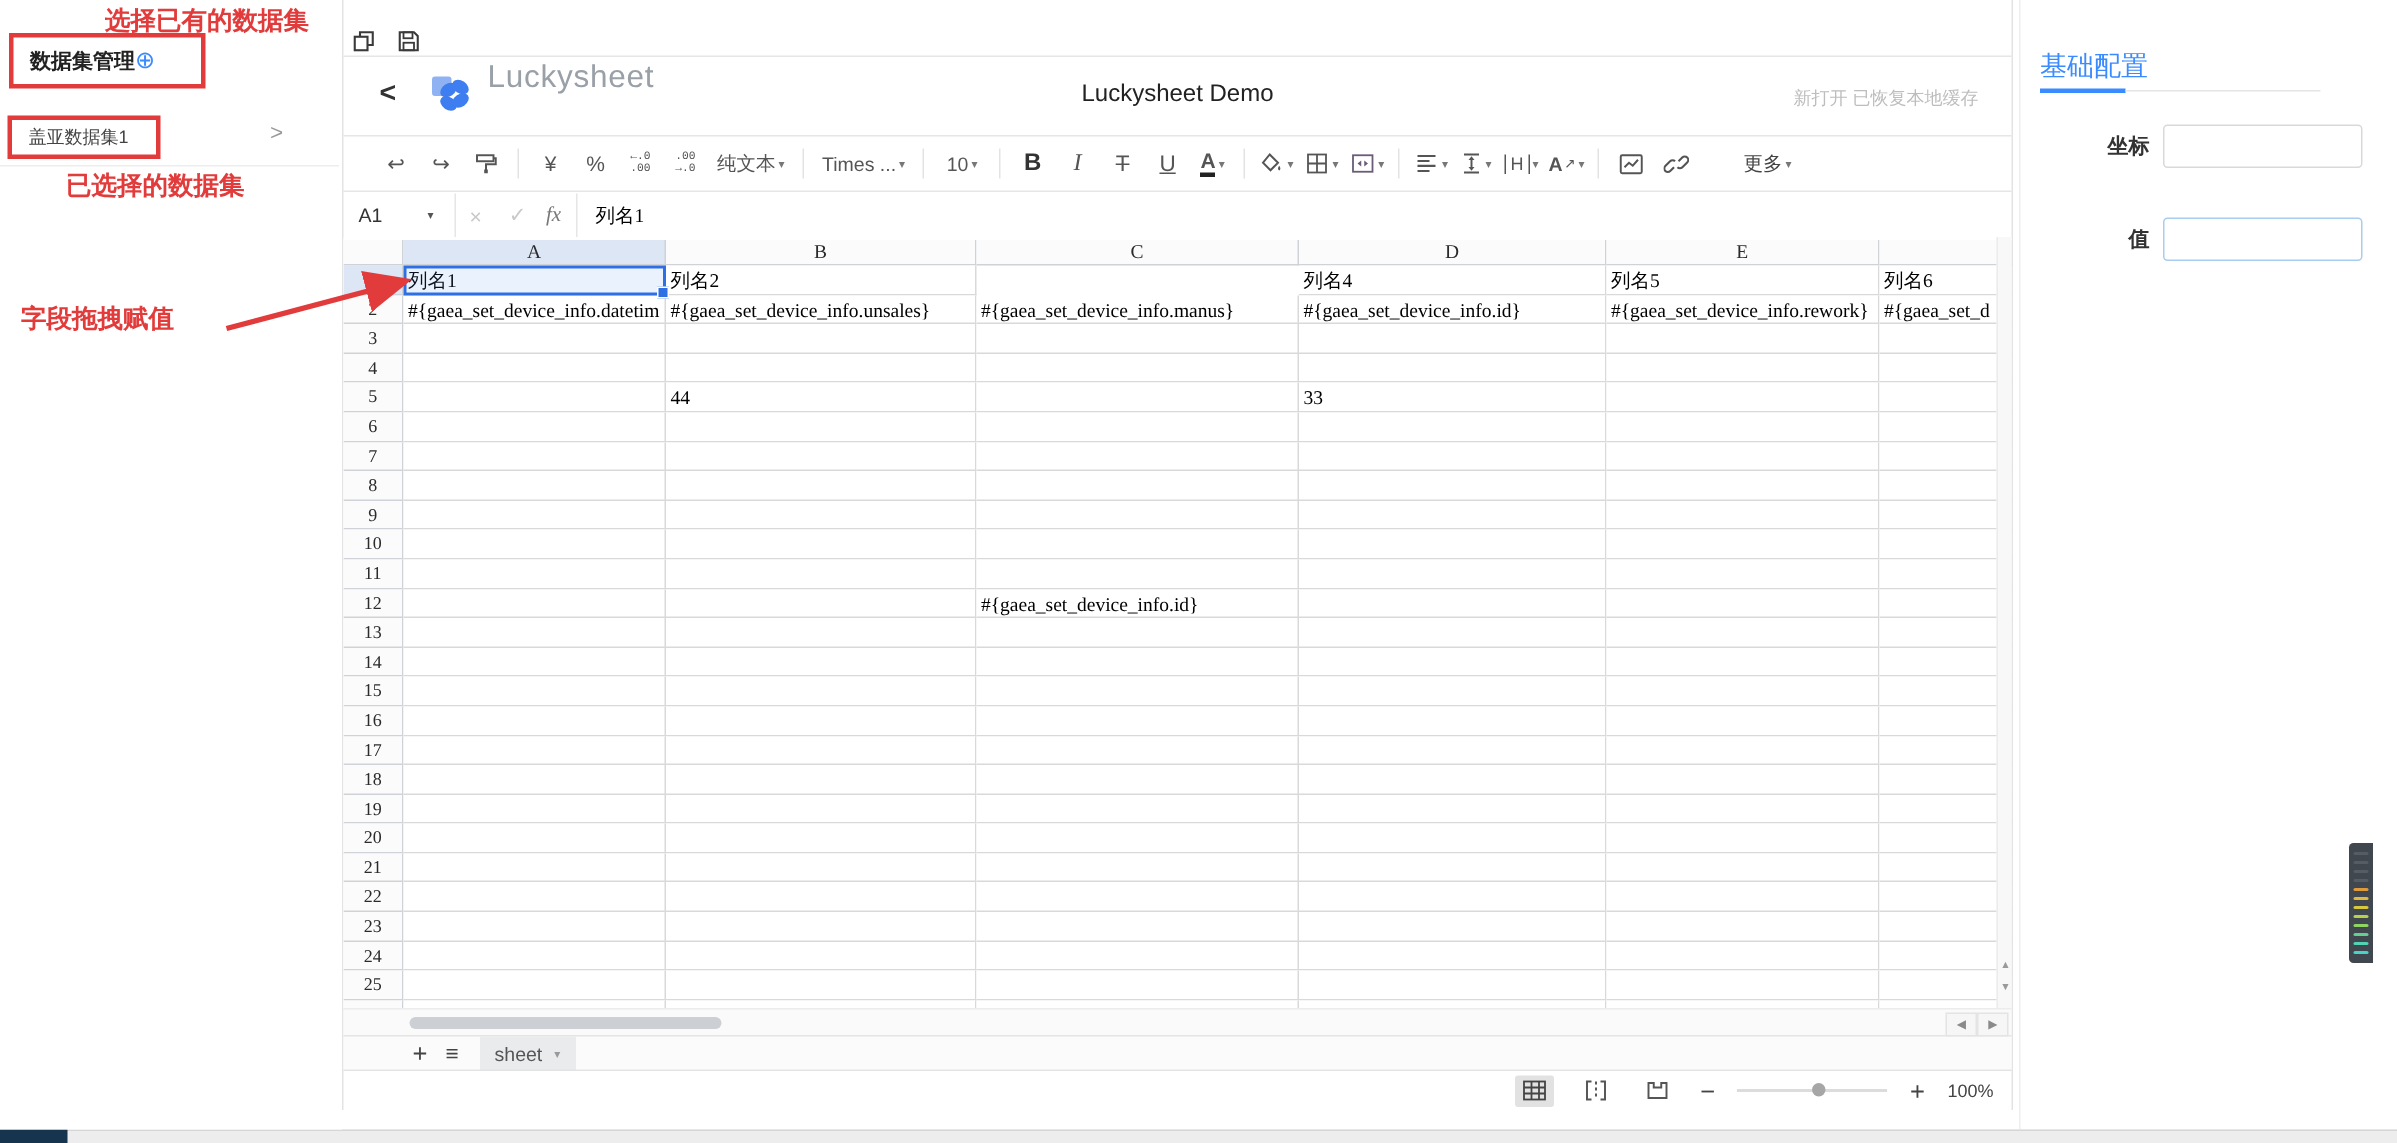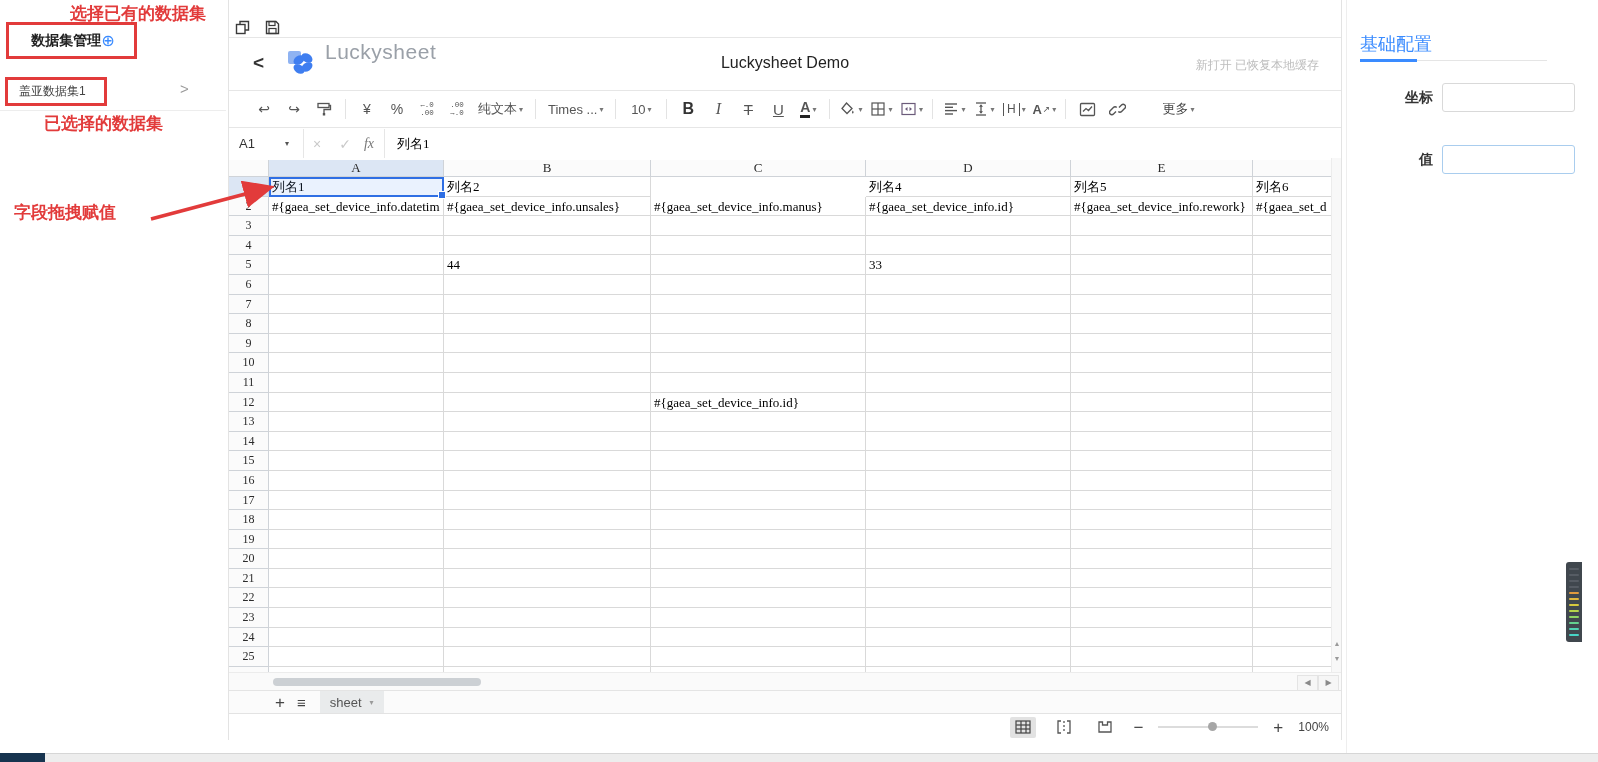--- a/index.html
+++ b/index.html
@@ -3,21 +3,21 @@
 <meta charset="utf-8">
 <style>
   html,body{margin:0;padding:0;background:#fff;}
   body{position:relative;width:1598px;height:762px;overflow:hidden;
        font-family:"Liberation Sans","DejaVu Sans",sans-serif;color:#333;}
   .abs{position:absolute;}
   
   #sidebar{left:0;top:0;width:228px;height:753px;background:#fff;z-index:5;}
   .red-note{position:absolute;color:#e23b3b;font-weight:bold;font-size:17px;white-space:nowrap;z-index:8;}
   .red-box{position:absolute;border:3px solid #e23b3b;box-sizing:border-box;z-index:7;}
-  #ds-manager{left:6px;top:22px;width:131px;height:37px;display:flex;align-items:center;justify-content:center;padding:0 8px 0 11px;}
+  #ds-manager{left:6px;top:22px;width:131px;height:37px;display:flex;align-items:center;justify-content:flex-start;padding:0 8px 0 11px;}
   #ds-manager .t{font-size:14px;font-weight:600;color:#222;}
   #plus-circle{color:#3a8bff;font-size:16px;line-height:1;}
   #ds-item{left:5px;top:77px;width:102px;height:29px;display:flex;align-items:center;padding-left:11px;}
   #ds-item .t{font-size:12px;color:#444;}
   #ds-chevron{left:180px;top:80px;color:#9a9a9a;font-size:15px;z-index:6;cursor:pointer;}
   #ds-divider{left:0;top:110px;width:226px;height:1px;background:#ededed;}
   
   #arrow-svg{left:0;top:0;width:320px;height:250px;z-index:60;pointer-events:none;}
   
   #sheet-app{left:228px;top:0;width:1112px;height:740px;background:#fff;

